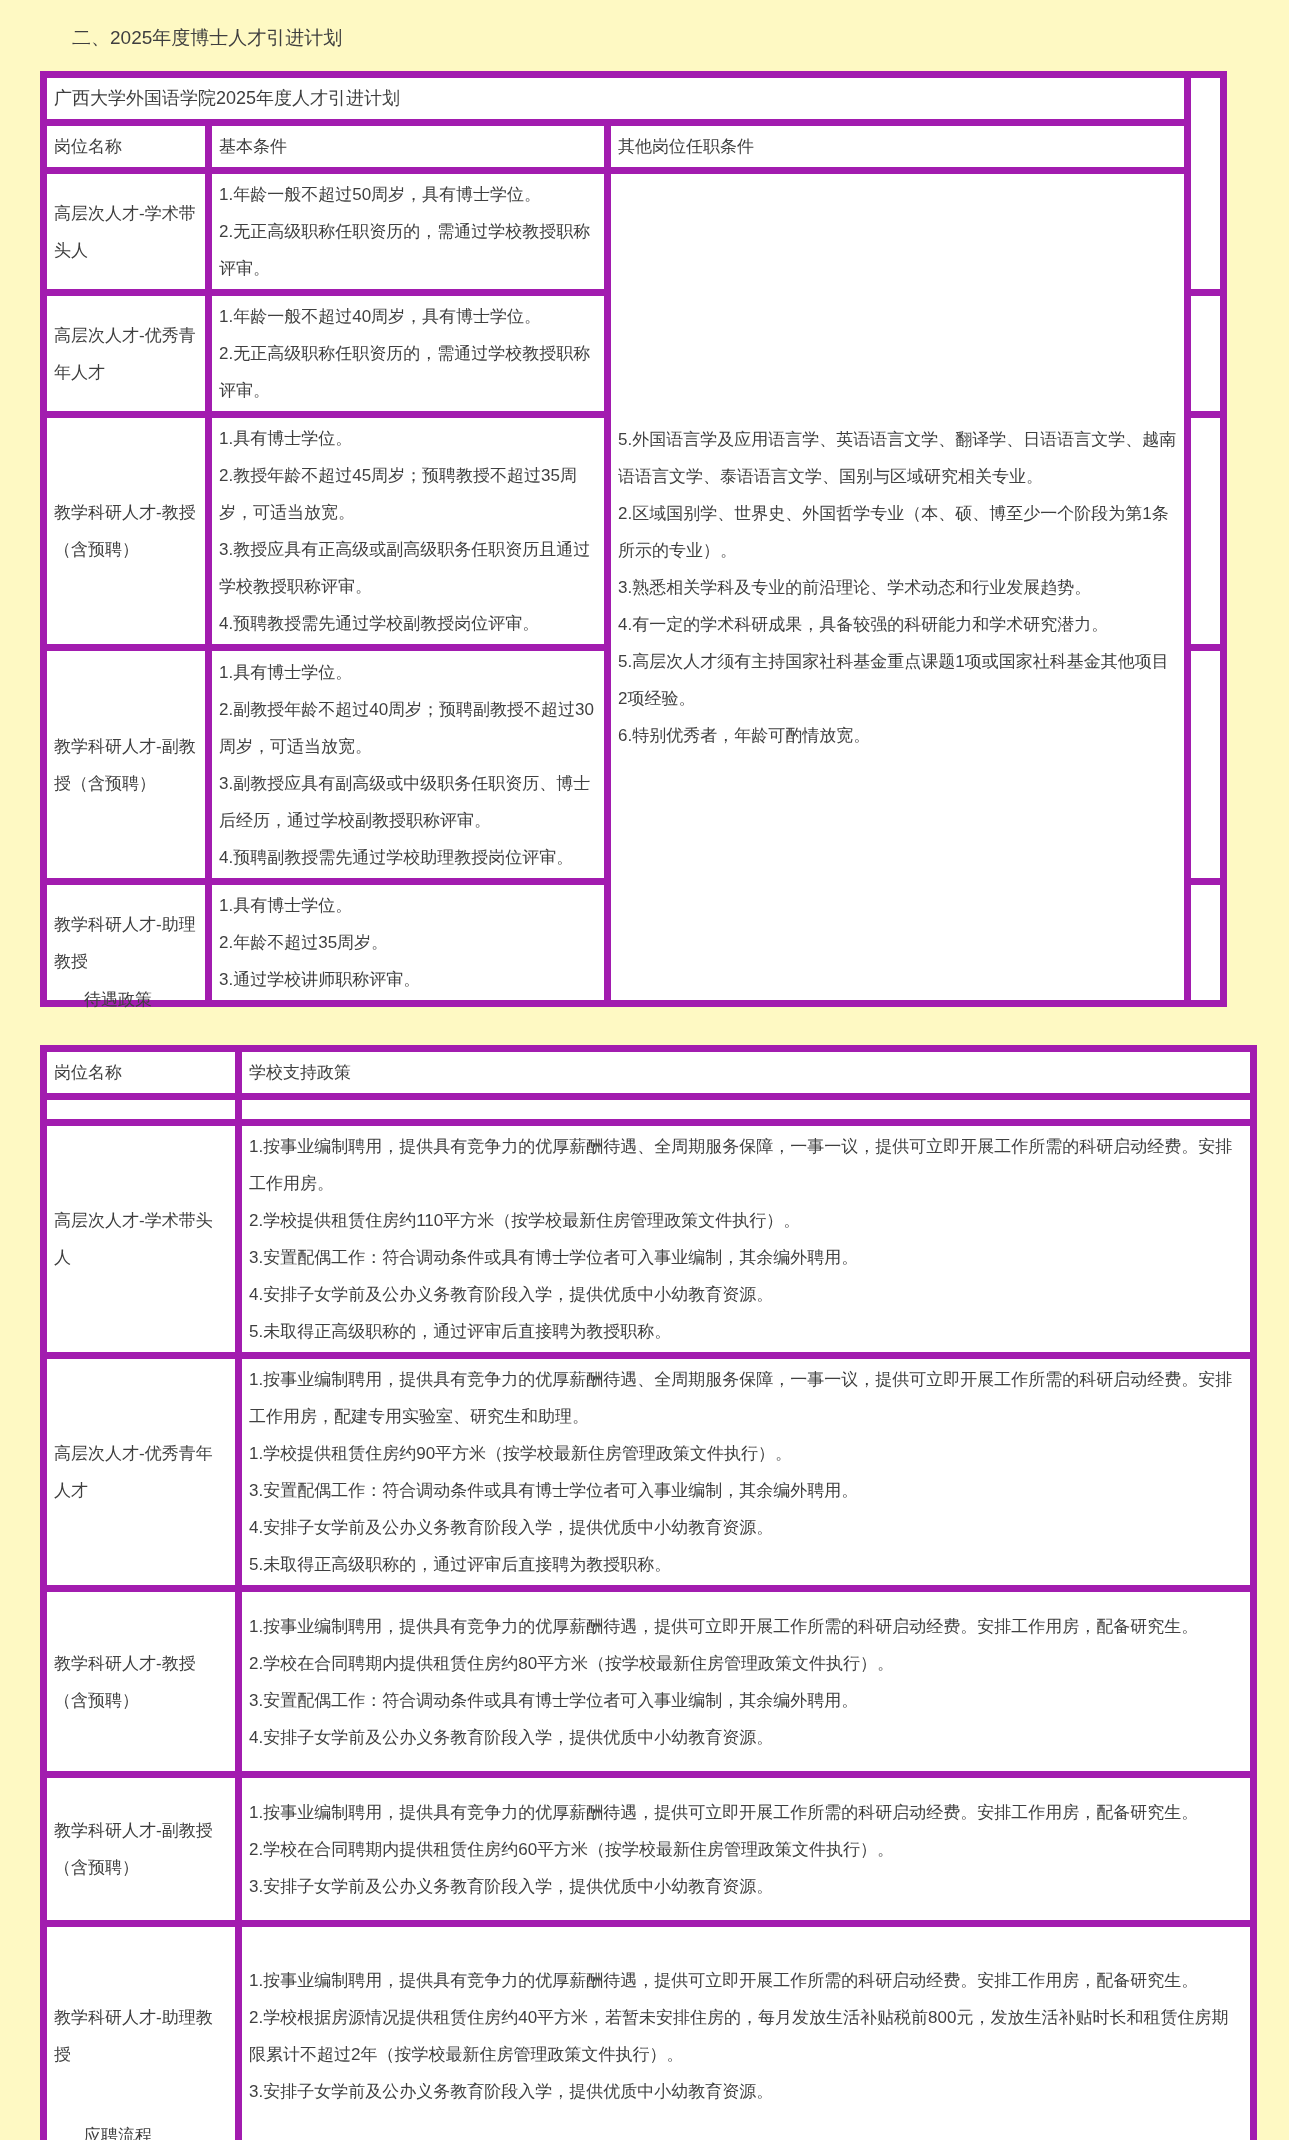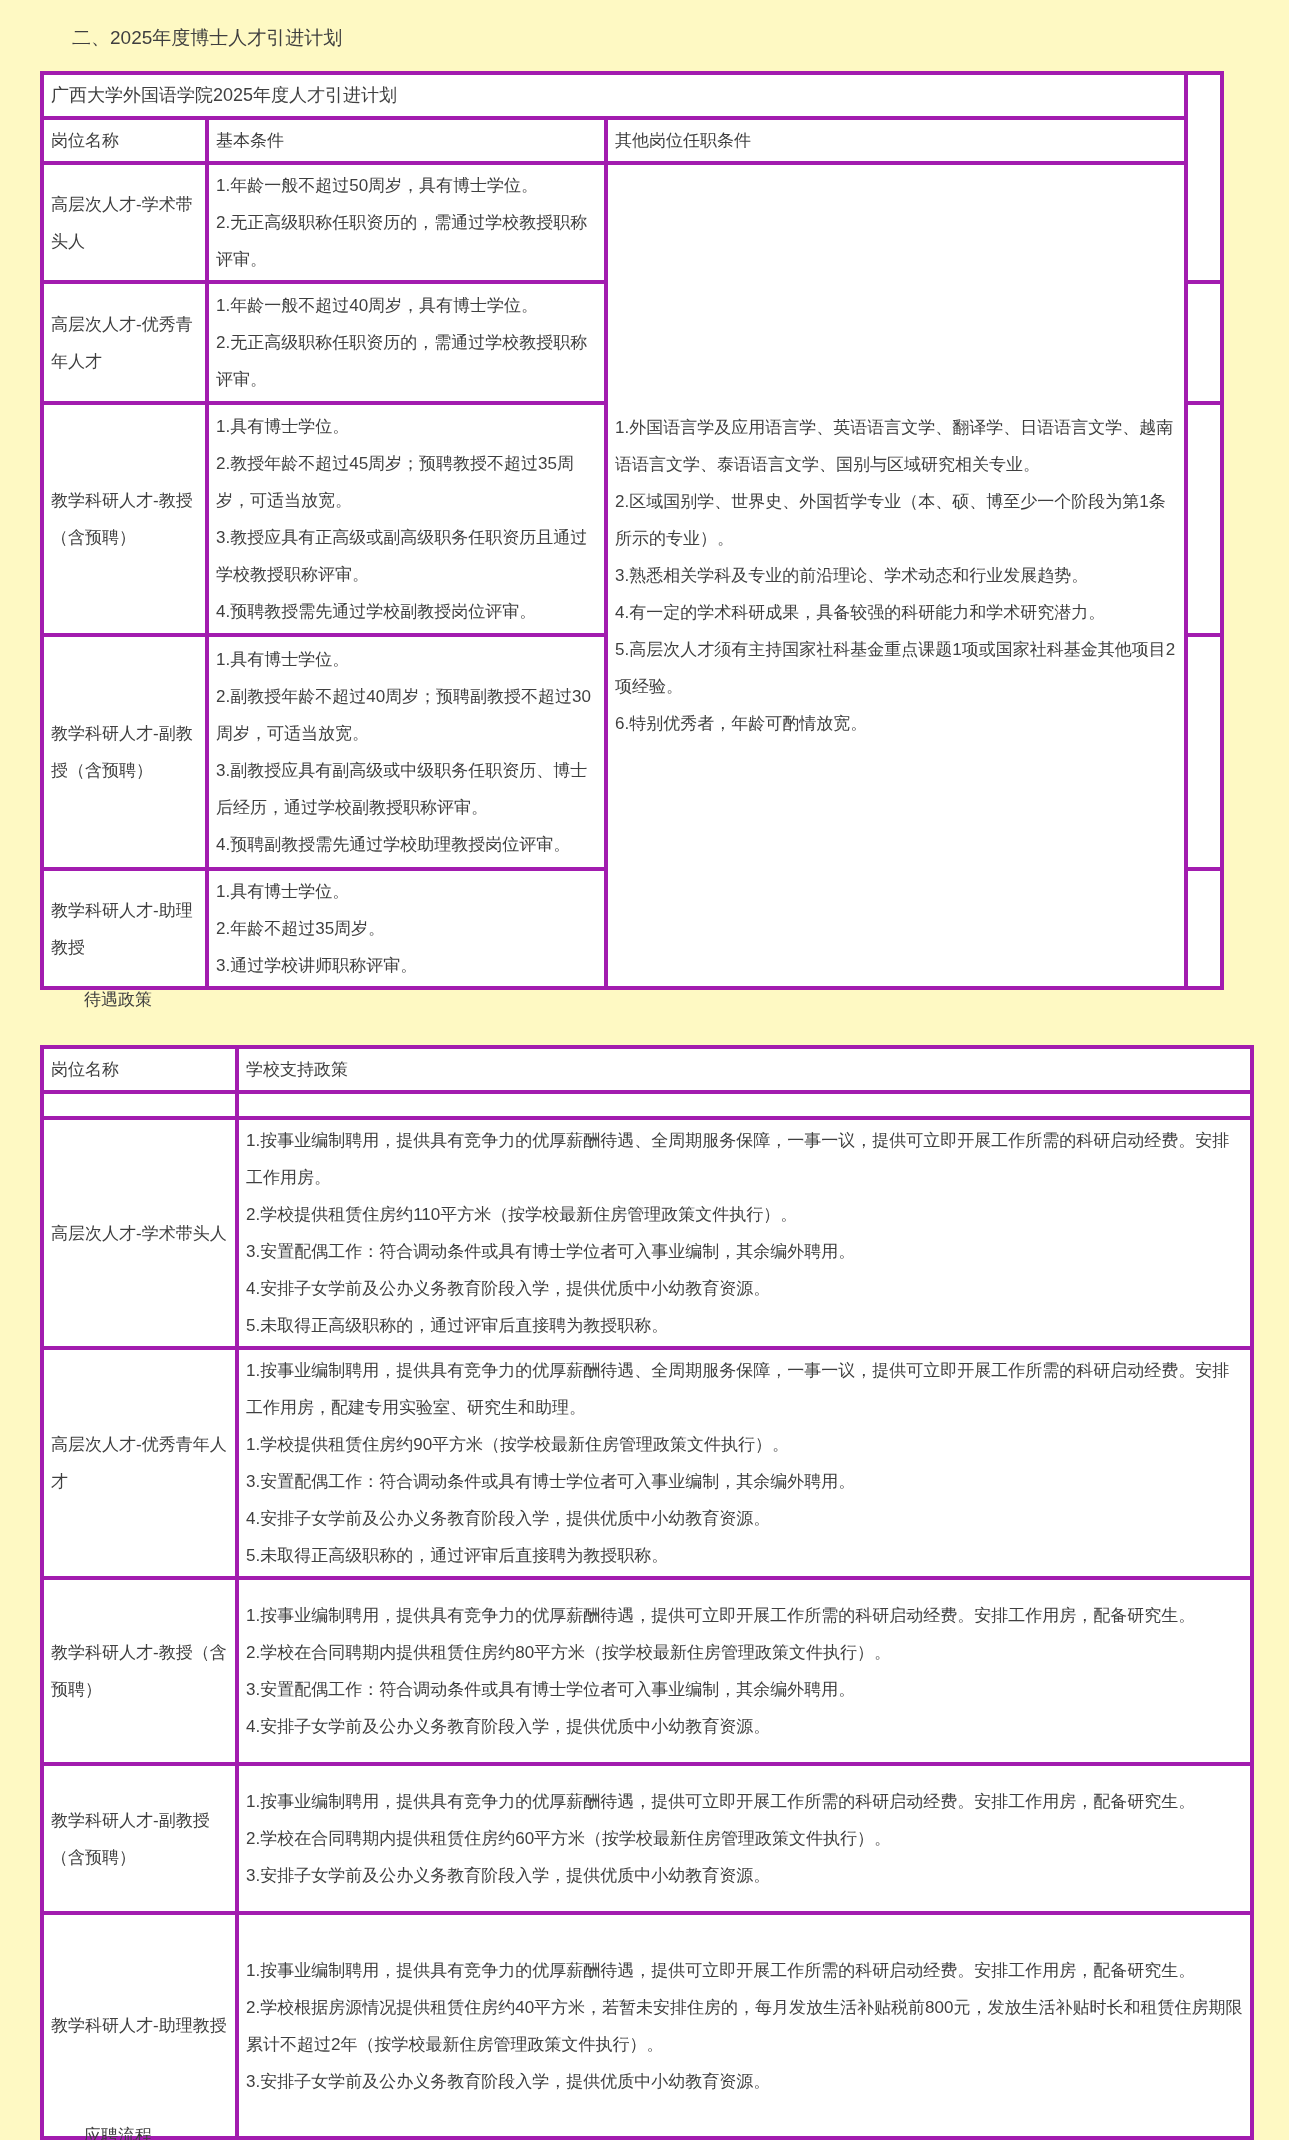--- a/index.html
+++ b/index.html
@@ -34,21 +34,21 @@
   table {
     border-collapse: collapse;
     table-layout: fixed;
     position: absolute;
     left: 40px;
     background: #ffffff;
   }
   .t1 { top: 71px; width: 1180px; }
   .t2 { top: 1045px; width: 1210px; }
   td {
-    border: 4px solid #a21caf;
+    border: 7px solid #a21caf;
     vertical-align: middle;
     padding: 2px 7px;
     font-size: 17px;
     line-height: 37px;
     overflow: hidden;
     word-break: break-all;
   }
   td p { margin: 0; font-size: 17px; line-height: 37px; }
   .title-cell { font-size: 18px; }
   
@@ -92,21 +92,21 @@
       <td>基本条件</td>
       <td>其他岗位任职条件</td>
     </tr>
     <tr class="t1-r0">
       <td>高层次人才-学术带头人</td>
       <td>
         <p>1.年龄一般不超过50周岁，具有博士学位。</p>
         <p>2.无正高级职称任职资历的，需通过学校教授职称评审。</p>
       </td>
       <td rowspan="5">
-        <p>1.外国语言学及应用语言学、英语语言文学、翻译学、日语语言文学、越南语语言文学、泰语语言文学、国别与区域研究相关专业。</p>
+        <p>5.外国语言学及应用语言学、英语语言文学、翻译学、日语语言文学、越南语语言文学、泰语语言文学、国别与区域研究相关专业。</p>
         <p>2.区域国别学、世界史、外国哲学专业（本、硕、博至少一个阶段为第1条所示的专业）。</p>
         <p>3.熟悉相关学科及专业的前沿理论、学术动态和行业发展趋势。</p>
         <p>4.有一定的学术科研成果，具备较强的科研能力和学术研究潜力。</p>
         <p>5.高层次人才须有主持国家社科基金重点课题1项或国家社科基金其他项目2项经验。</p>
         <p>6.特别优秀者，年龄可酌情放宽。</p>
       </td>
     </tr>
     <tr class="t1-r1">
       <td>高层次人才-优秀青年人才</td>
       <td>

